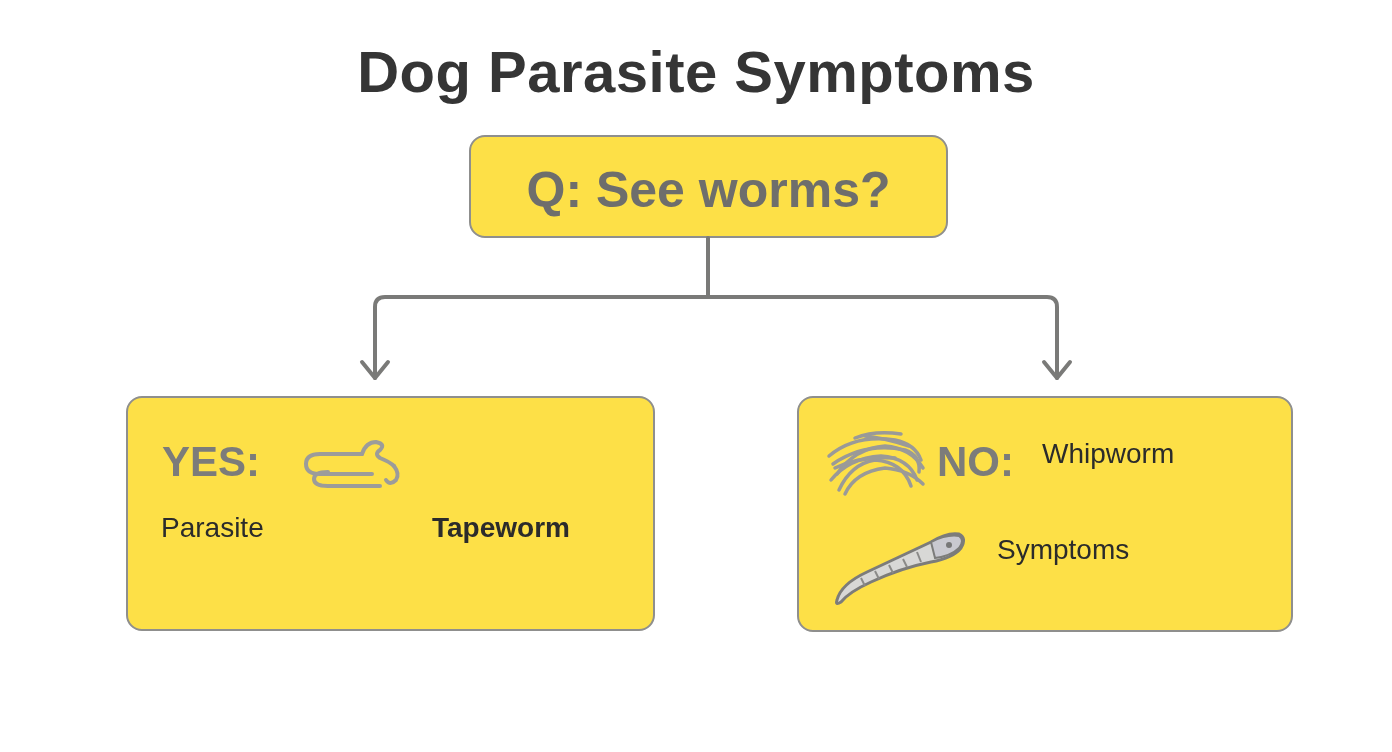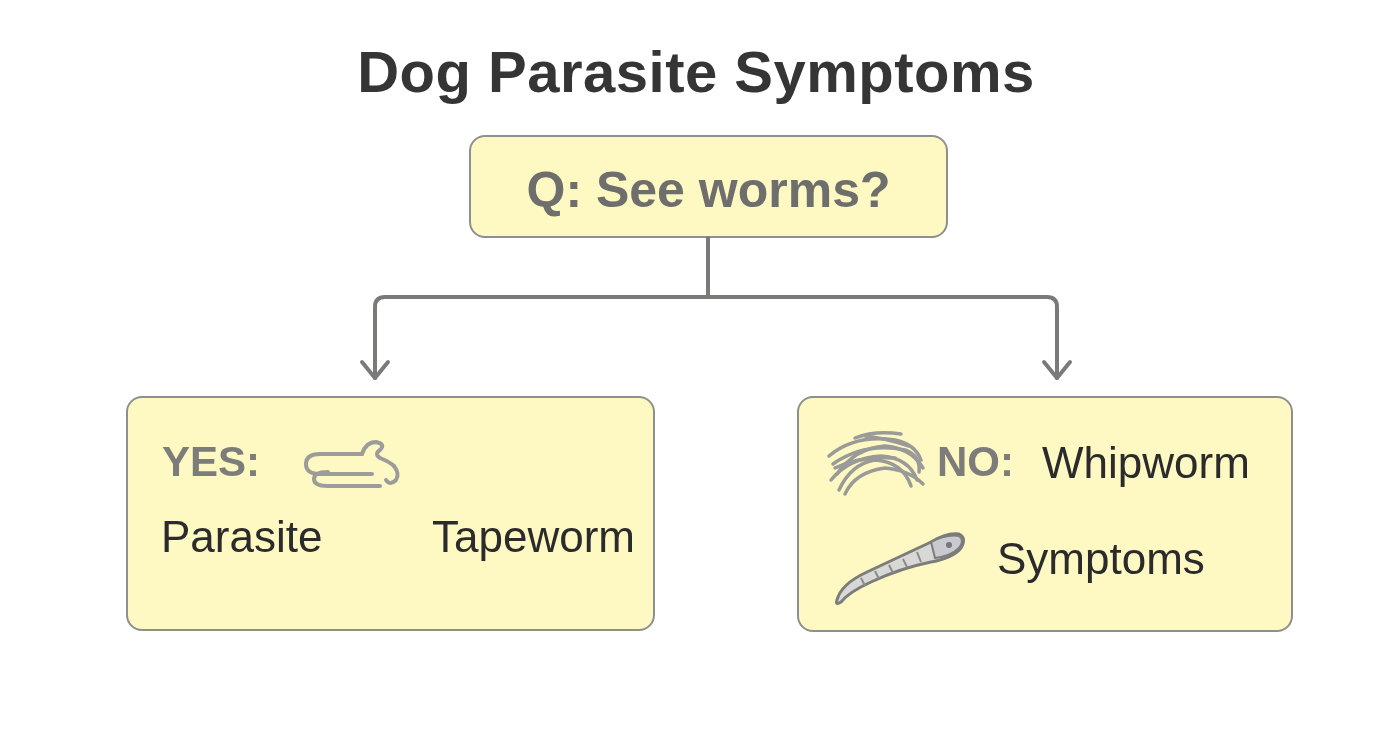--- a/index.html
+++ b/index.html
@@ -1,28 +1,28 @@
 <!DOCTYPE html>
 <html><head>
 <meta charset="utf-8">
 <style>
   html, body { margin:0; padding:0; background:#ffffff; }
   body { width:1392px; height:752px; position:relative; overflow:hidden;
          font-family:"Liberation Sans", sans-serif; }
   .title { position:absolute; left:0; width:1392px; top:38px; text-align:center;
            font-size:58px; font-weight:bold; color:#353535; letter-spacing:0.5px; }
-  .box { position:absolute; background:#fef9c3; border:2.5px solid #8f8f8d;
+  .box { position:absolute; background:#fde047; border:2.5px solid #8f8f8d;
          border-radius:16px; box-sizing:border-box; }
   .qbox { left:469px; top:135px; width:479px; height:103px; }
   .qtext { position:absolute; left:0; width:100%; top:24px; text-align:center;
            font-size:50px; font-weight:bold; color:#6e6e6c; }
   .ybox { left:126px; top:396px; width:529px; height:235px; }
   .nbox { left:797px; top:396px; width:496px; height:236px; }
   .lbl { position:absolute; font-weight:bold; color:#7c7c7a; font-size:42px; }
-  .txt { position:absolute; color:#2b2b2b; font-size:44px; white-space:nowrap; }
+  .txt { position:absolute; color:#2b2b2b; font-size:28px; white-space:nowrap; }
   svg.connector { position:absolute; left:0; top:0; }
   .icon { position:absolute; }
 </style>
 </head>
 <body>
 
 <div class="title">Dog Parasite Symptoms</div>
 
 <div class="box qbox">
   <div class="qtext">Q: See worms?</div>
@@ -41,21 +41,21 @@
   <div class="lbl" style="left:34px; top:40px;">YES:</div>
   <svg class="icon" style="left:172px; top:38px;" width="104" height="56" viewBox="0 0 104 56">
     <g fill="none" stroke="#9c9c9a" stroke-width="4" stroke-linecap="round">
       <path d="M62 18 L20 18 Q6 18 6 28 Q6 38 20 38 L72 38"></path>
       <path d="M80 50 L28 50 Q14 50 14 43 Q14 36 28 36"></path>
       <path d="M62 18 Q66 6 76 6 Q86 8 80 14 Q74 18 80 22 Q90 26 94 30"></path>
       <path d="M94 30 Q100 38 96 44 Q90 50 86 44"></path>
     </g>
   </svg>
   <div class="txt" style="left:33px; top:114px;">Parasite</div>
-  <div class="txt" style="left:304px; top:114px;">Tapeworm</div>
+  <div class="txt" style="left:304px; top:114px;font-weight:bold;">Tapeworm</div>
 </div>
 
 <div class="box nbox">
   <svg class="icon" style="left:26px; top:30px;" width="104" height="70" viewBox="0 0 104 70">
     <g fill="none" stroke="#9a9a98" stroke-width="3.5" stroke-linecap="round">
       <path d="M4 28 Q30 6 70 12 Q90 16 96 32"></path>
       <path d="M8 36 Q40 14 80 22 Q96 28 94 44"></path>
       <path d="M12 46 Q30 20 60 18 Q86 20 98 40"></path>
       <path d="M6 52 Q24 30 56 28 Q84 30 92 52"></path>
       <path d="M14 62 Q26 36 50 32 Q78 34 86 58"></path>

